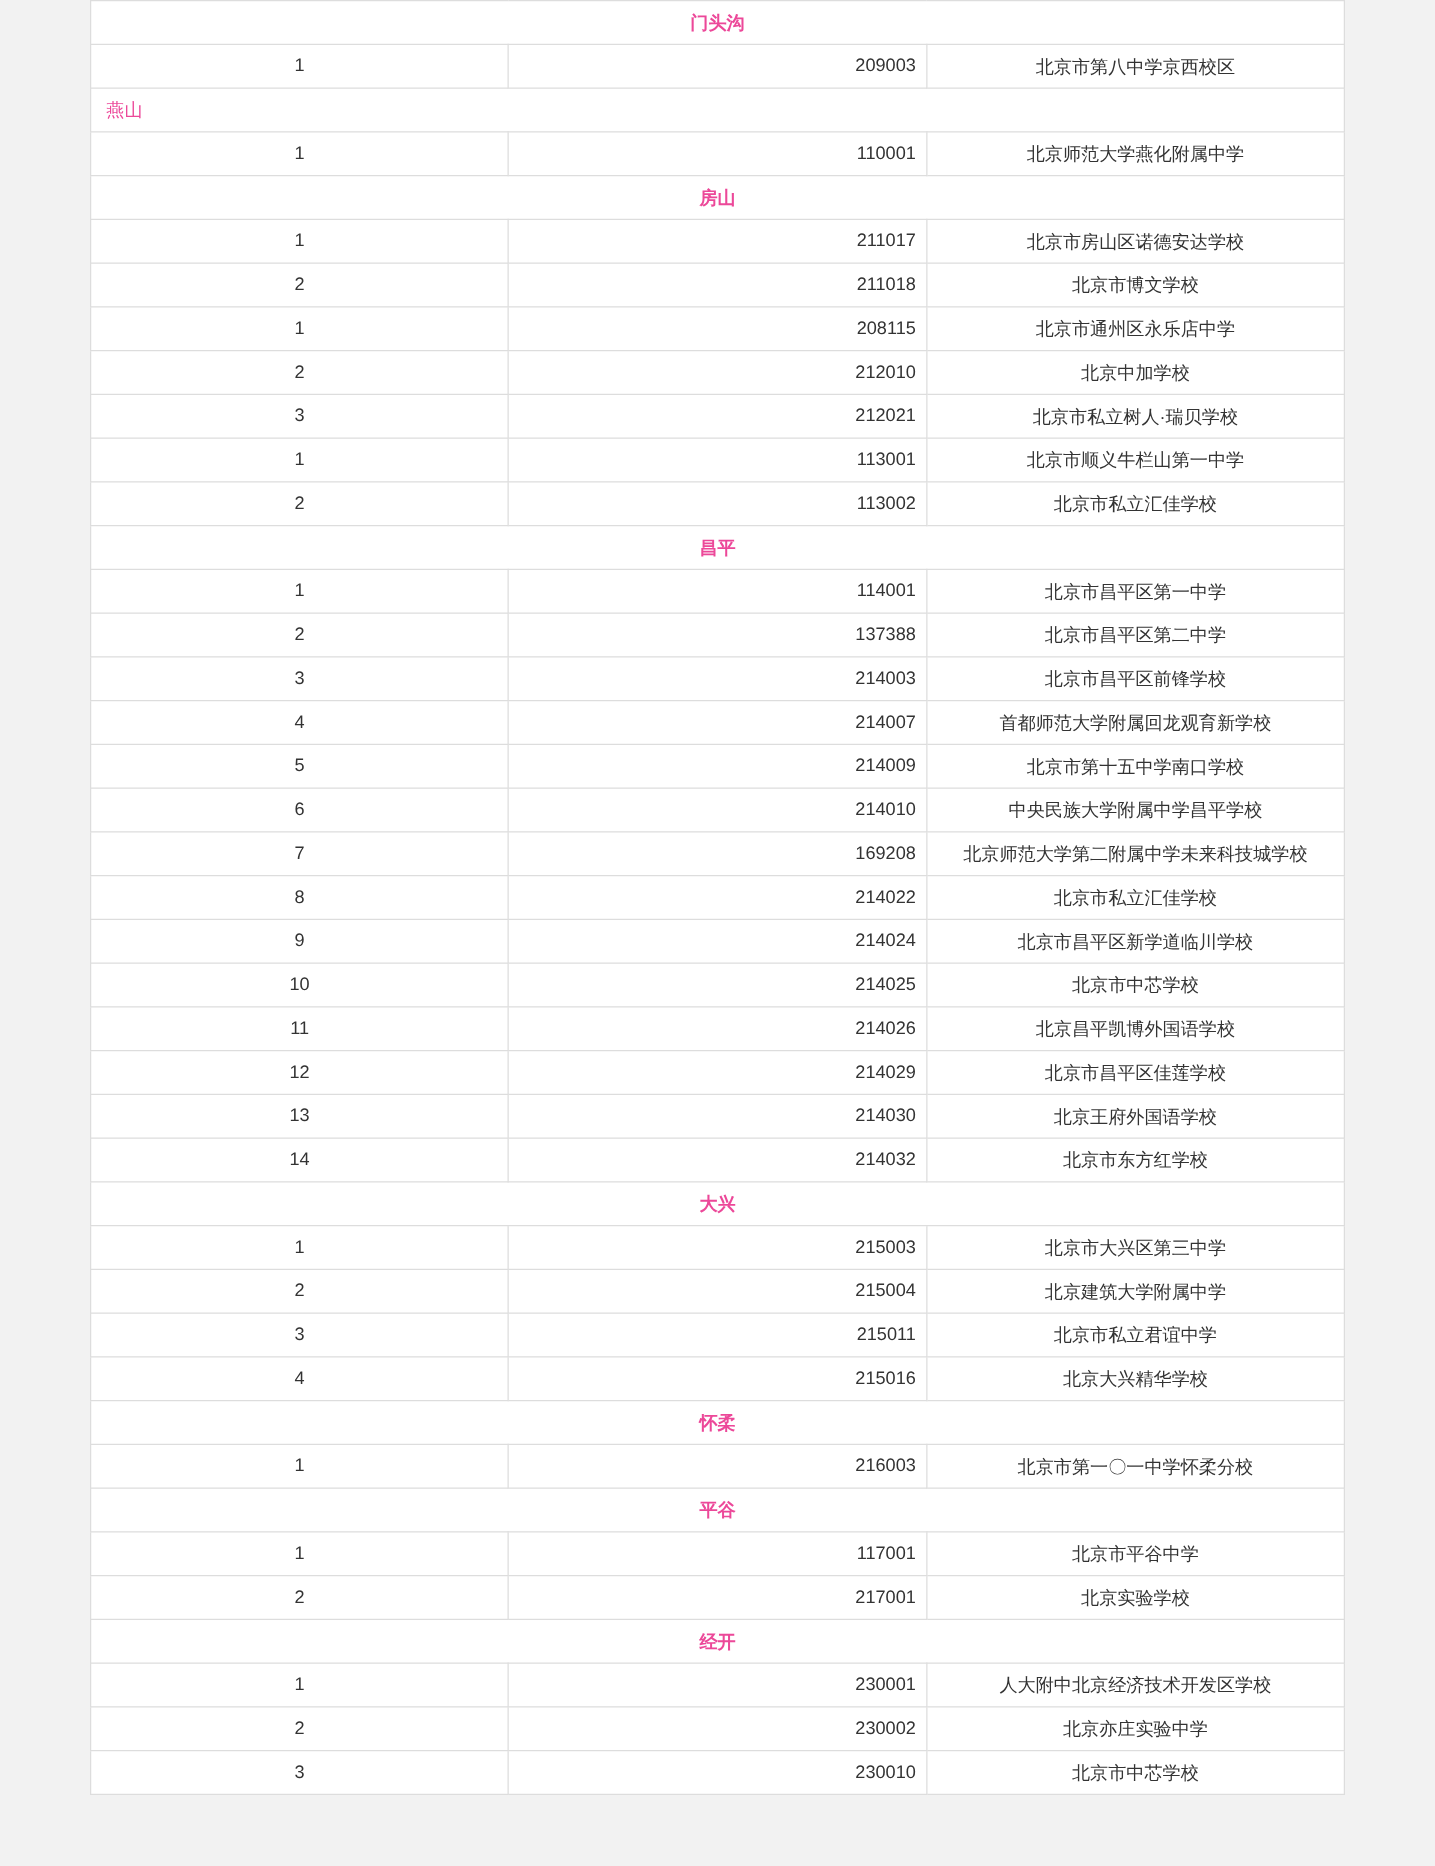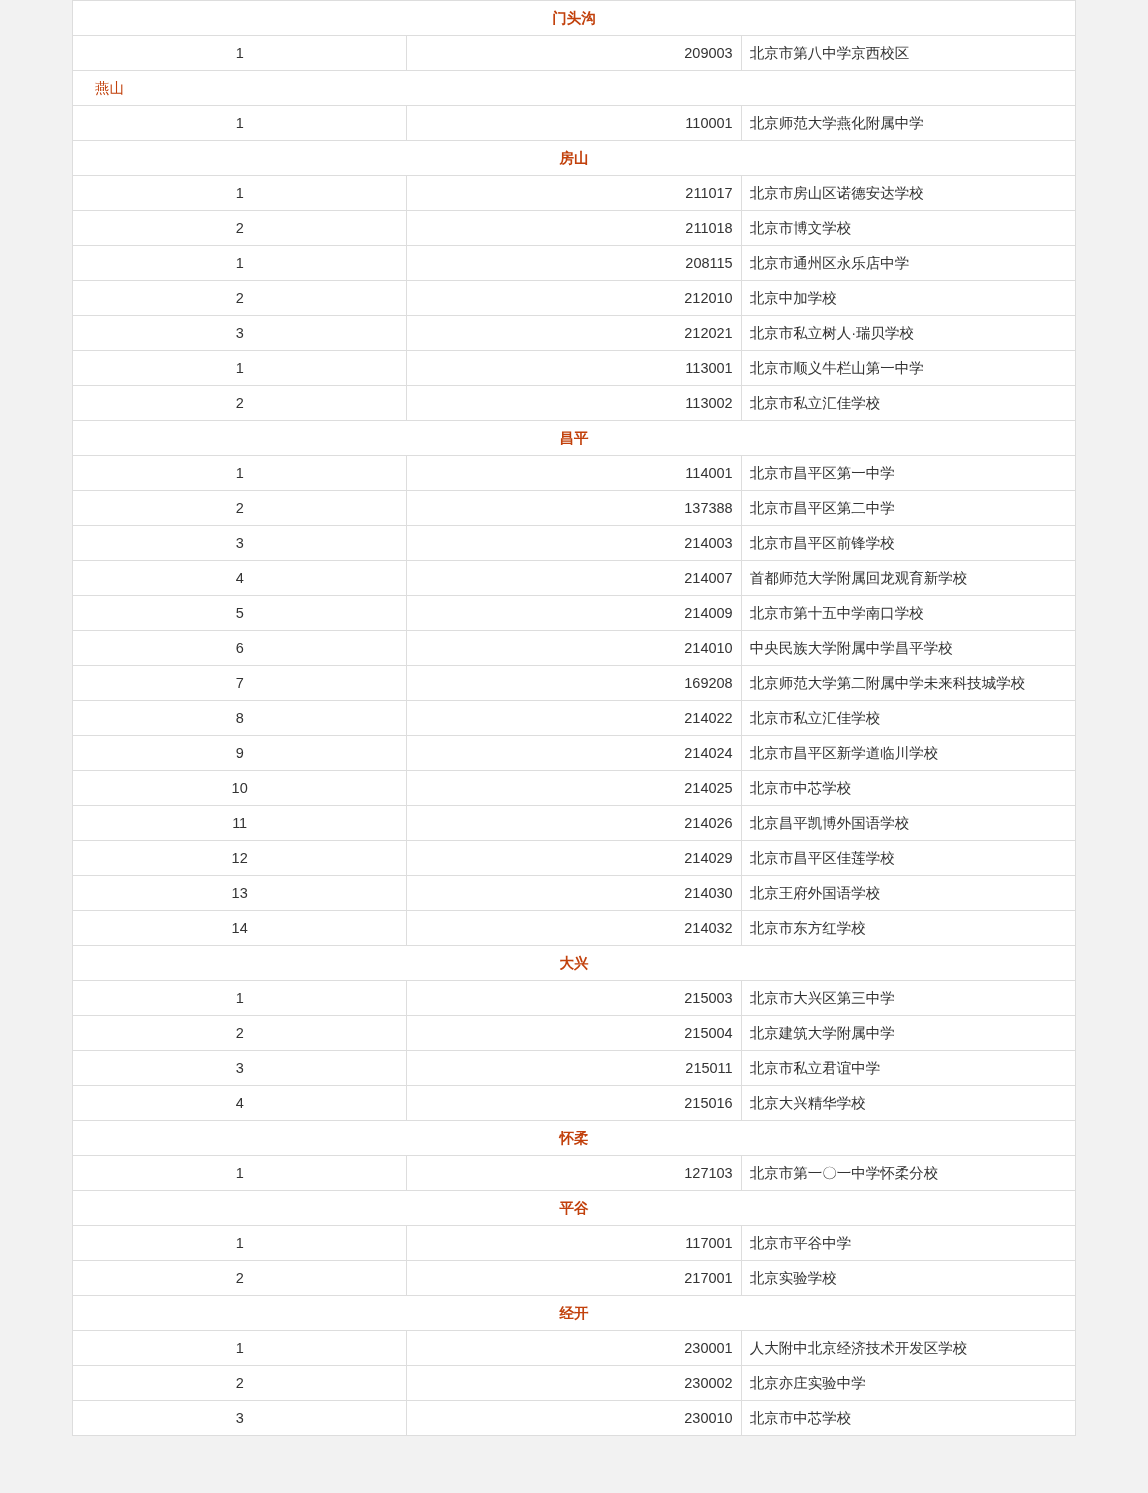--- a/index.html
+++ b/index.html
@@ -39,33 +39,33 @@
     width: 44px;
     text-align: center;
     color: #333;
   }
   td.col-code {
     width: 70px;
     text-align: right;
     color: #333;
   }
   td.col-name {
-    text-align: left;
+    text-align: center;
     padding-left: 12px;
   }
   tr.district-row td {
     text-align: center;
     font-weight: bold;
-    color: #c2410c;
+    color: #ec4899;
     height: 34px;
   }
   tr.district-row.left td {
     text-align: left;
     font-weight: normal;
-    padding-left: 22px;
+    padding-left: 12px;
   }
 </style>
 </head>
 <body>
 
 <div class="page">
   <div class="table-wrap">
     <table class="school-table">
       <tbody id="table-body">
           <tr class="district-row">
@@ -216,21 +216,21 @@
           <tr>
             <td class="col-index">4</td>
             <td class="col-code">215016</td>
             <td class="col-name">北京大兴精华学校</td>
           </tr>
           <tr class="district-row">
             <td colspan="3">怀柔</td>
           </tr>
           <tr>
             <td class="col-index">1</td>
-            <td class="col-code">127103</td>
+            <td class="col-code">216003</td>
             <td class="col-name">北京市第一〇一中学怀柔分校</td>
           </tr>
           <tr class="district-row">
             <td colspan="3">平谷</td>
           </tr>
           <tr>
             <td class="col-index">1</td>
             <td class="col-code">117001</td>
             <td class="col-name">北京市平谷中学</td>
           </tr>

